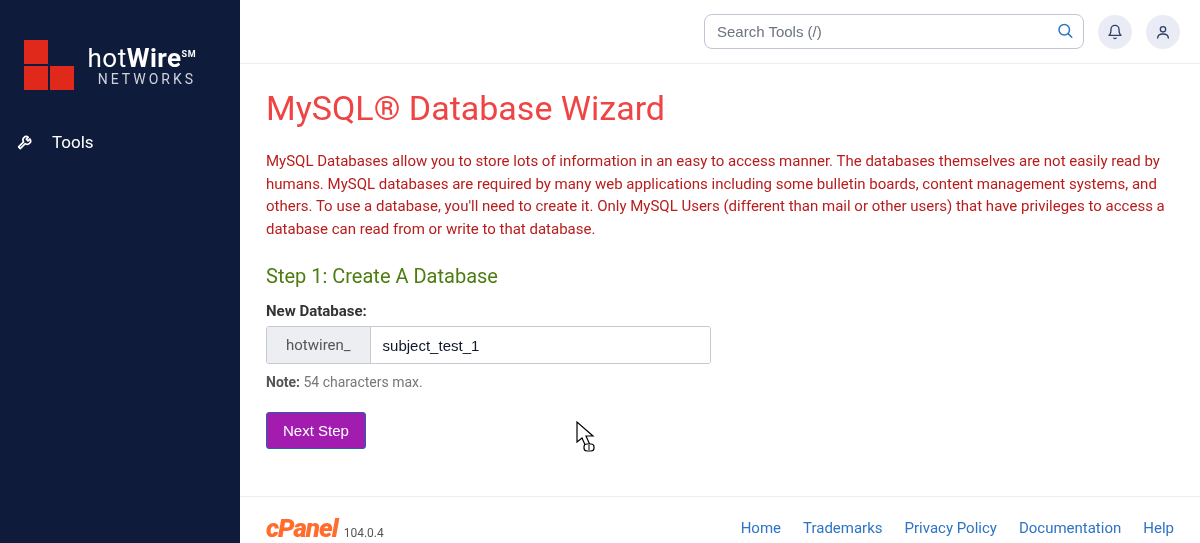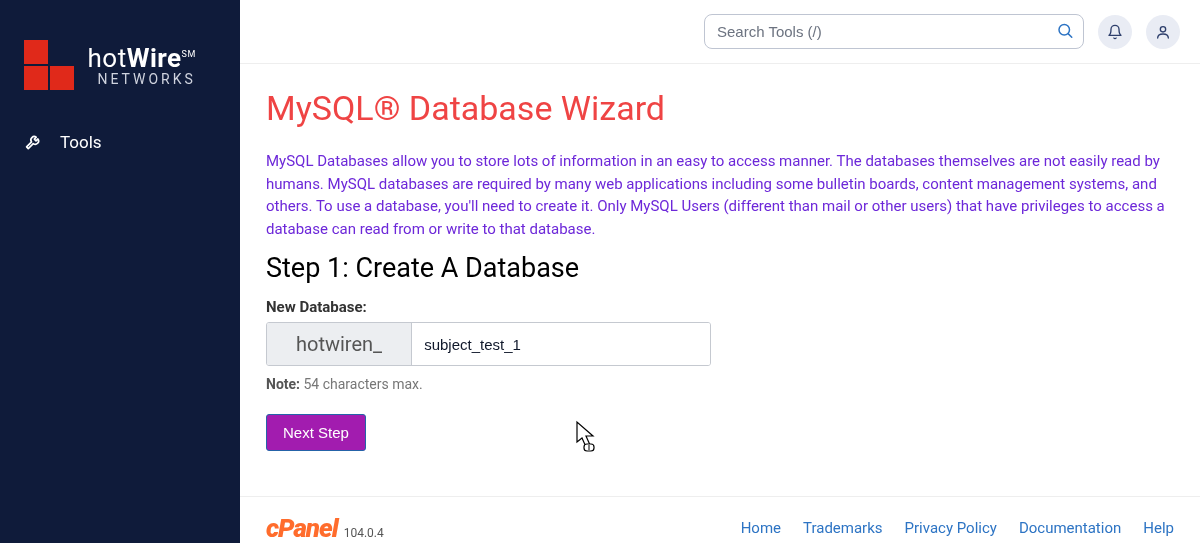--- a/index.html
+++ b/index.html
@@ -6,38 +6,38 @@
     body { font-family: -apple-system, BlinkMacSystemFont, "Segoe UI", Roboto, "Helvetica Neue", Arial, sans-serif; font-size: 14px; color: #333; background: #fff; }
     .app { display: flex; width: 1200px; height: 543px; overflow: hidden; }
     .sidebar { width: 240px; background: #0f1b3a; color: #fff; flex-shrink: 0; padding-top: 40px; }
     .logo-block { padding: 0 24px 30px 24px; }
     .logo-squares { display: inline-grid; grid-template-columns: 24px 24px; grid-template-rows: 24px 24px; gap: 2px; vertical-align: middle; margin-right: 10px; }
     .logo-squares .sq { width: 24px; height: 24px; background: #e0291a; }
     .logo-squares .sq.blank { background: transparent; }
     .logo-text { display: inline-block; vertical-align: middle; }
     .logo-text .line1 { font-size: 26px; font-weight: 400; letter-spacing: 0.5px; }
     .logo-text .line1 .bold { font-weight: 700; }
-    .logo-text .sm { font-size: 9px; vertical-align: super; }
+    .logo-text .sm { font-size: 9px; vertical-align: super; font-weight: bold; }
     .logo-text .line2 { font-size: 14px; letter-spacing: 3px; text-align: right; margin-top: -2px; color: #cfd3de; }
-    .nav-item { display: flex; align-items: flex-start; padding: 12px 24px; cursor: pointer; font-size: 17px; }
+    .nav-item { display: flex; align-items: flex-start; padding: 12px 16px; cursor: pointer; font-size: 17px; }
     .nav-item svg { margin-right: 16px; }
     .main { flex: 1; display: flex; flex-direction: column; position: relative; }
     .topbar { display: flex; align-items: center; justify-content: flex-end; padding: 14px 20px; gap: 14px; border-bottom: 1px solid #eee; }
     .search-wrap { position: relative; width: 380px; }
     .search-input { width: 100%; padding: 8px 36px 8px 12px; border: 1px solid #bfc5d2; border-radius: 8px; font-size: 15px; color: #555; outline: none; }
     .search-input::placeholder { color: #6c7380; }
     .search-btn { position: absolute; right: 6px; top: 50%; transform: translateY(-50%); background: none; border: none; cursor: pointer; padding: 4px; }
     .circle-btn { width: 34px; height: 34px; border-radius: 50%; background: #e9ecf4; border: none; display: flex; align-items: center; justify-content: center; cursor: pointer; }
     .content { flex: 1; padding: 24px 26px 20px 26px; overflow: auto; color: #444; }
     .page-title { font-size: 34px; font-weight: 400; color: #ef4444; margin-bottom: 22px; }
-    .intro { font-size: 15px; line-height: 1.5; color: #6d28d9; margin-bottom: 12px; }
-    .step-title { font-size: 27px; font-weight: 400; color: #000000; margin-bottom: 14px; }
+    .intro { font-size: 15px; line-height: 1.5; color: #b91c1c; margin-bottom: 24px; }
+    .step-title { font-size: 20px; font-weight: 400; color: #4d7c0f; margin-bottom: 14px; }
     .field-label { font-size: 15px; font-weight: 700; color: #333; margin-bottom: 6px; display: block; }
     .input-group { display: flex; width: 445px; border: 1px solid #c5c9d0; border-radius: 3px; overflow: hidden; }
-    .input-prefix { background: #eceef1; padding: 9px 29px; font-size: 20px; color: #555; border-right: 1px solid #c5c9d0; }
+    .input-prefix { background: #eceef1; padding: 9px 19px; font-size: 15px; color: #555; border-right: 1px solid #c5c9d0; }
     .input-main { flex: 1; border: none; padding: 9px 12px; font-size: 15px; outline: none; color: #0f172a; }
     .note { font-size: 14px; color: #777; margin-top: 10px; }
     .note .nb { font-weight: 700; color: #555; }
     .primary-btn { margin-top: 22px; background: #a21caf; color: #fff; border: 1px solid #2563a8; padding: 9px 16px; font-size: 15px; border-radius: 3px; cursor: pointer; }
     .cursor-overlay { position: absolute; left: 331px; top: 420px; pointer-events: none; }
     .footer { border-top: 1px solid #eee; padding: 16px 26px 0 26px; display: flex; align-items: center; justify-content: space-between; font-size: 15px; }
     .footer-left { display: flex; align-items: baseline; gap: 6px; }
     .cpanel-logo { font-style: italic; font-weight: 900; font-size: 26px; color: #ff6c2c; letter-spacing: -1px; }
     .cpanel-logo .cp-c { display: inline-block; }
     .version { font-size: 12px; color: #555; }

